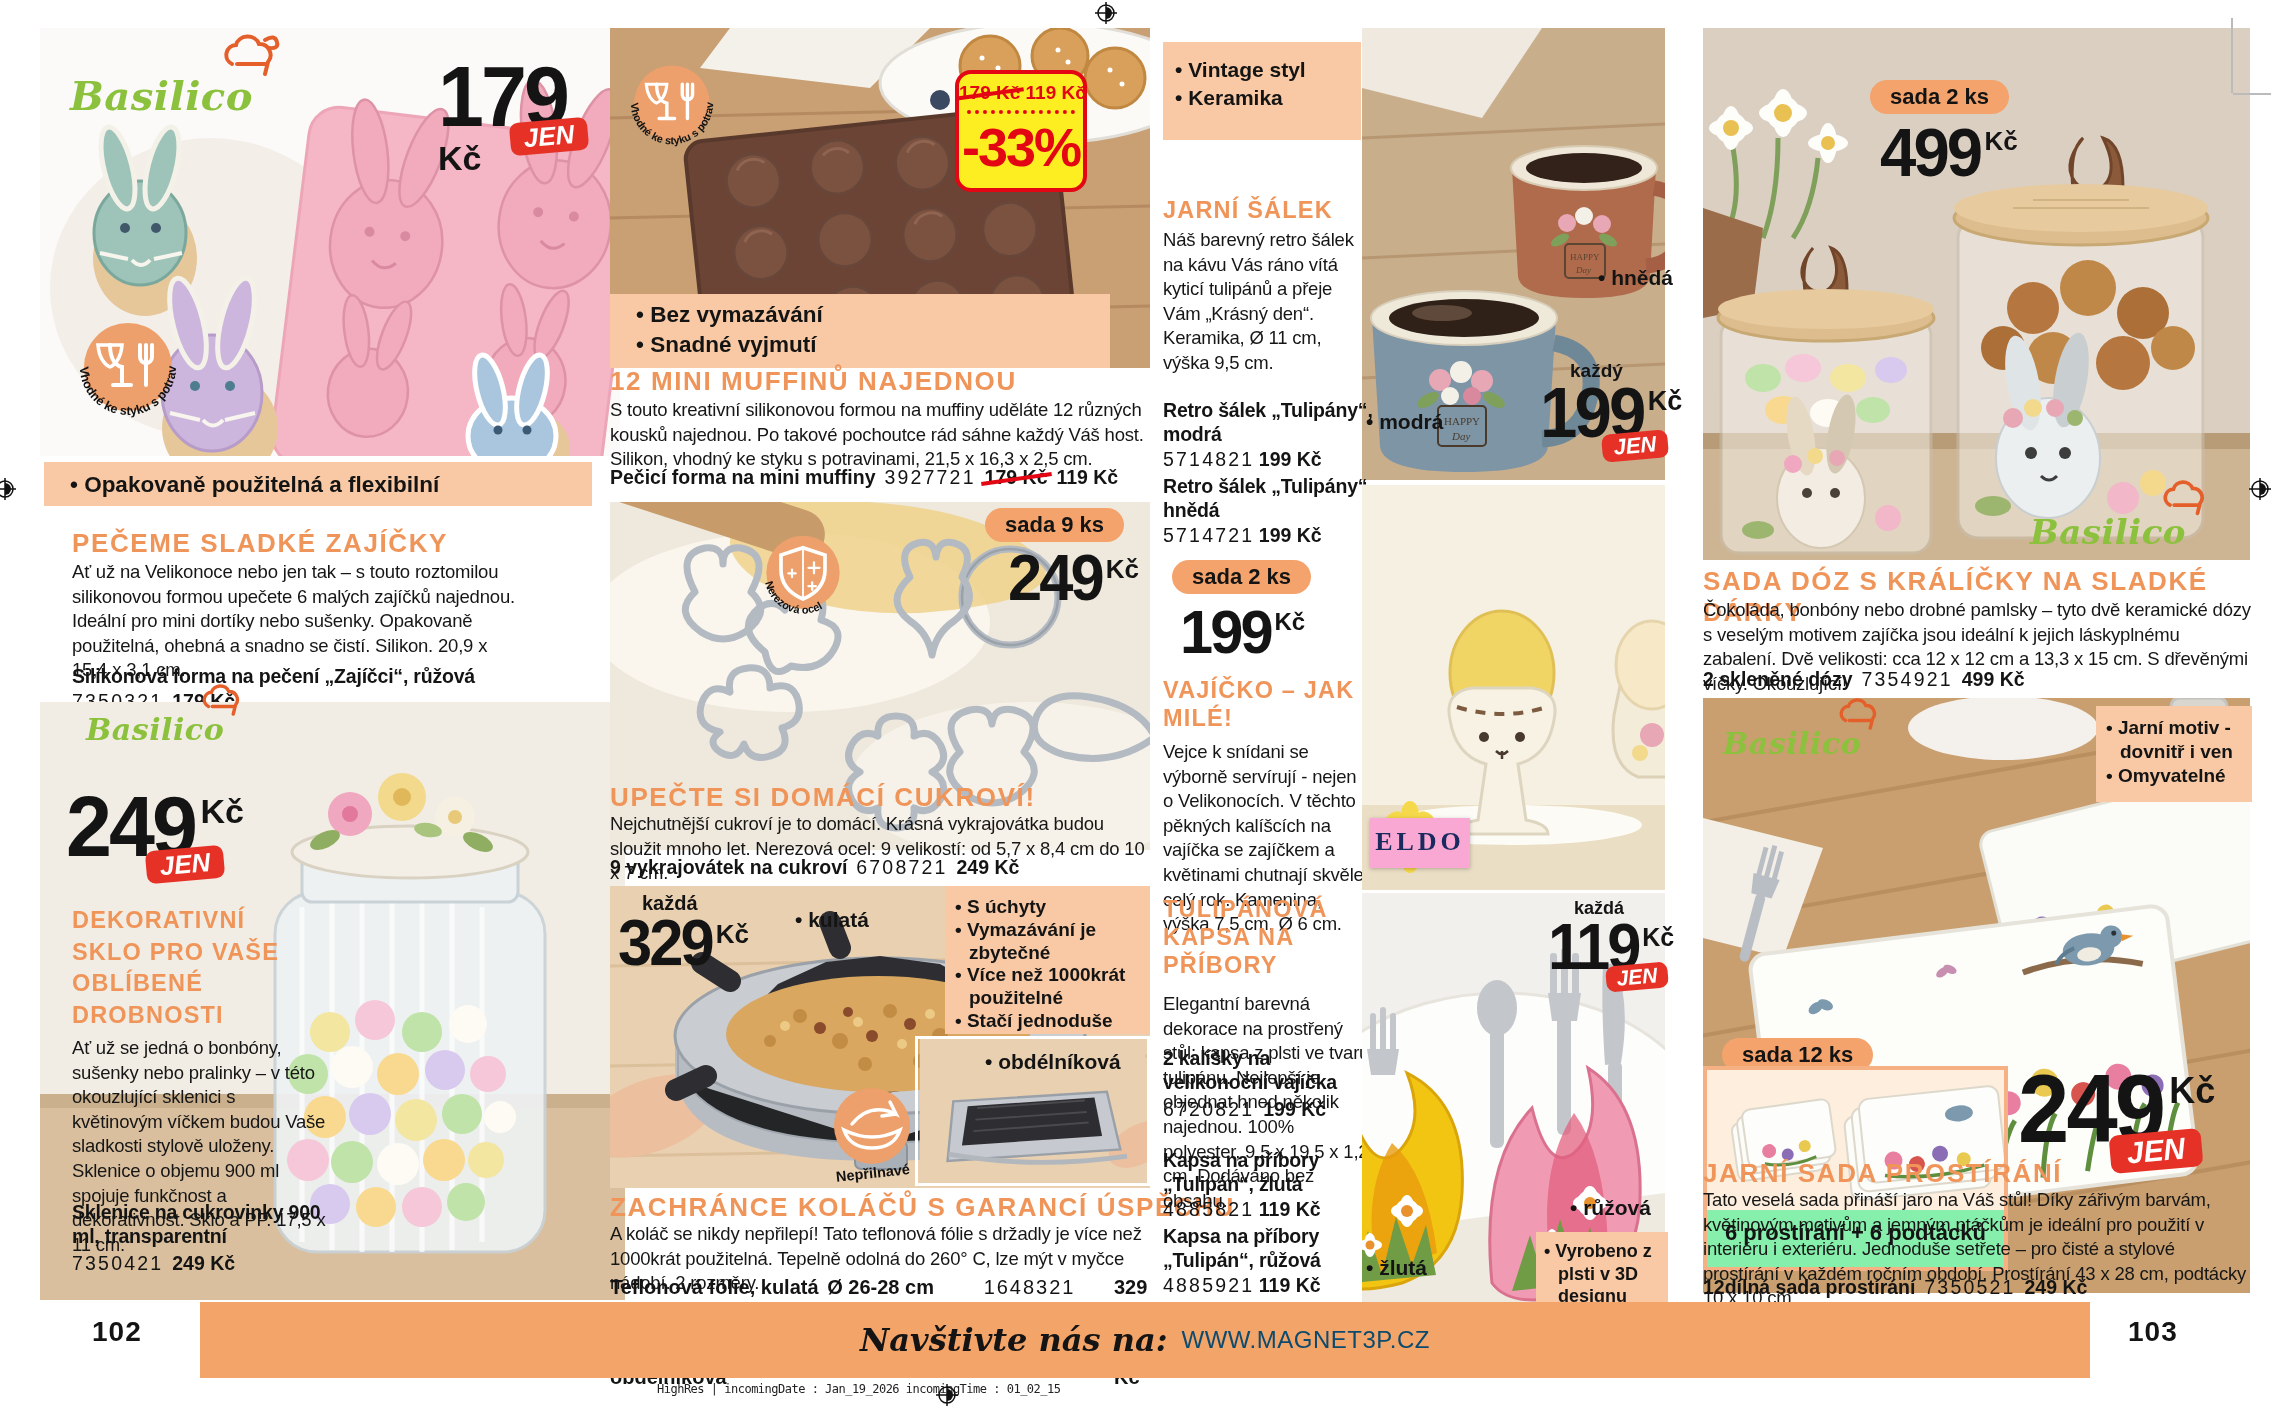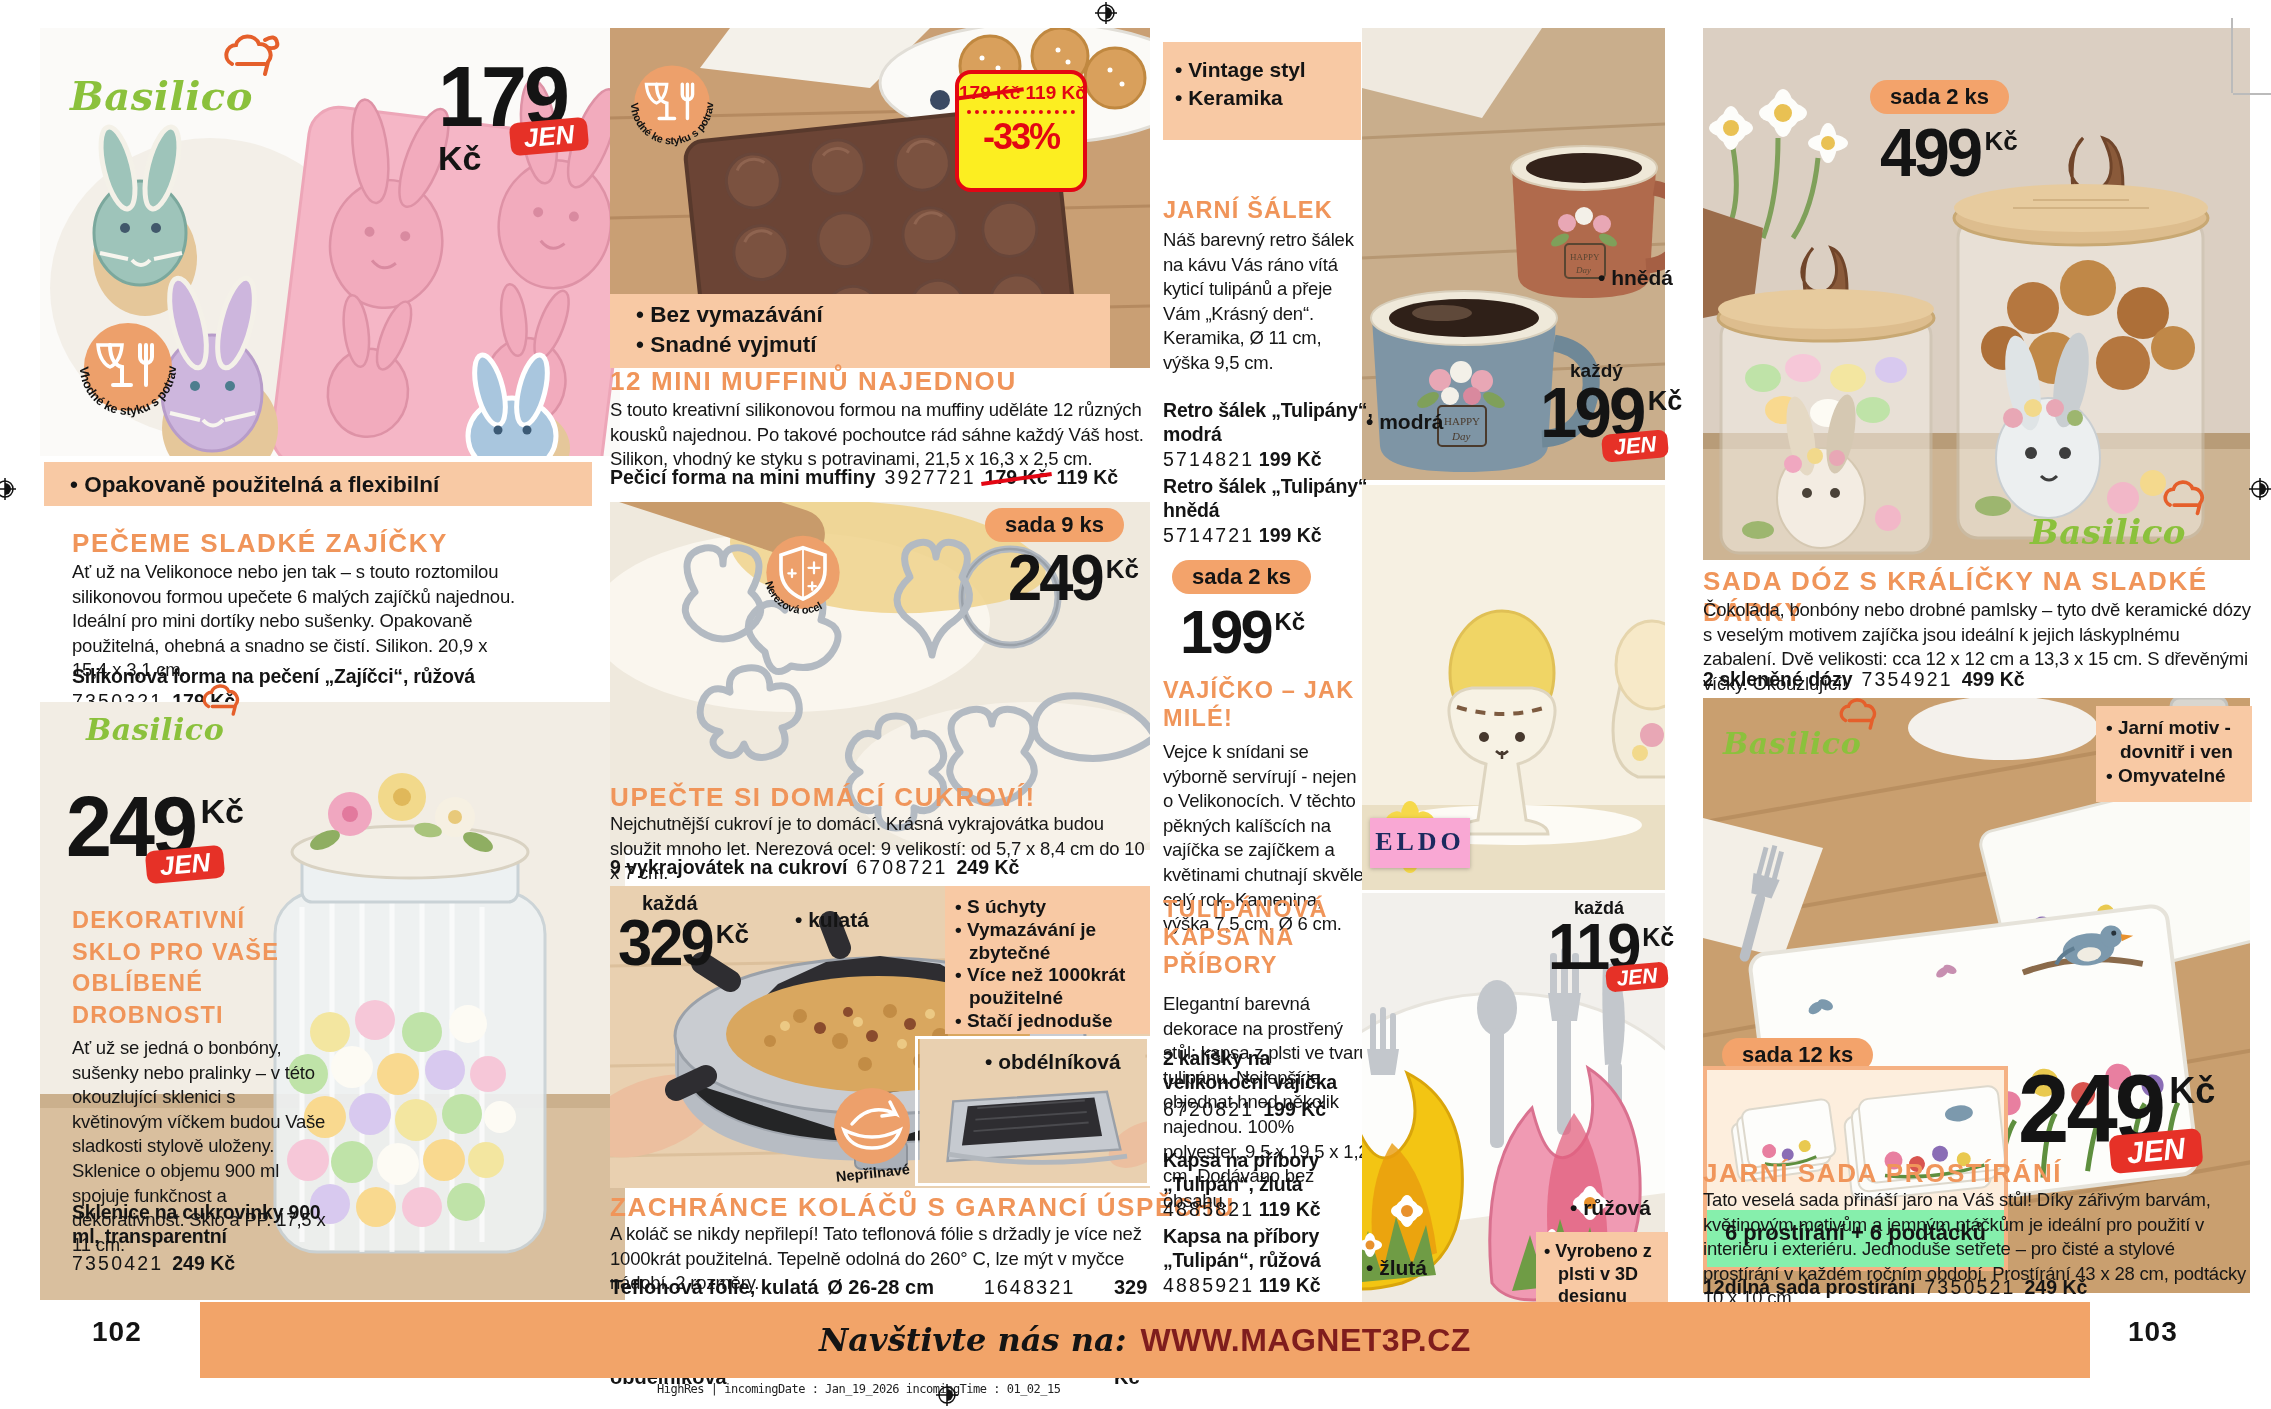--- a/index.html
+++ b/index.html
@@ -267,21 +267,21 @@
     <path d="M40 40 h24 c-1 13 -7 20 -12 22 c-5 -2 -11 -9 -12 -22 z" stroke="#fff" stroke-width="3.5" fill="none"></path>
     <path d="M88 40 v40 m-6 -40 v12 m12 -12 v12 m-12 0 a6 6 0 0 0 12 0" stroke="#fff" stroke-width="4" fill="none" stroke-linecap="round"></path>
     <text font-size="12.5" font-weight="bold" fill="#111"><textPath href="#fsarc2">Vhodné ke styku s potravinami</textPath></text>
   </svg>
 
   <div class="abs" style="left:955px;top:70px;width:132px;height:122px;background:#fcee21;border:4px solid #e30613;border-radius:16px;text-align:center;box-sizing:border-box;padding-top:8px;">
     <div style="font-size:19px;font-weight:bold;color:#e30613;white-space:nowrap;">
       <span class="strike">179 Kč</span>&nbsp;<span>119 Kč</span>
     </div>
     <div style="border-top:4px dotted #e30613;margin:6px 8px 2px;"></div>
-    <div style="font-size:36px;font-weight:bold;color:#e30613;letter-spacing:-2px;">-33%</div>
+    <div style="font-size:54px;font-weight:bold;color:#e30613;letter-spacing:-2px;">-33%</div>
   </div>
 
   <div class="abs pbox" style="left:610px;top:294px;width:500px;height:74px;font-size:22.5px;padding:6px 14px 6px 26px;">
     <div>• Bez vymazávání</div>
     <div>• Snadné vyjmutí</div>
   </div>
 
   <div class="abs h-orange" style="left:610px;top:366px;">12 MINI MUFFINŮ NAJEDNOU</div>
   <div class="abs body-text" style="left:610px;top:398px;width:548px;">S touto kreativní silikonovou formou na muffiny uděláte 12 různých kousků najednou. Po takové pochoutce rád sáhne každý Váš host. Silikon, vhodný ke styku s potravinami, 21,5 x 16,3 x 2,5 cm.</div>
   <div class="abs" style="left:610px;top:466px;white-space:nowrap;">
@@ -841,21 +841,21 @@
   </div>
 
   <div class="abs h-orange" style="left:1703px;top:1158px;">JARNÍ SADA PROSTÍRÁNÍ</div>
   <div class="abs body-text" style="left:1703px;top:1188px;width:552px;">Tato veselá sada přináší jaro na Váš stůl! Díky zářivým barvám, květinovým motivům a jemným ptáčkům je ideální pro použití v interiéru i exteriéru. Jednoduše setřete – pro čisté a stylové prostírání v každém ročním období. Prostírání 43 x 28 cm, podtácky 10 x 10 cm.</div>
   <div class="abs" style="left:1703px;top:1276px;white-space:nowrap;">
     <b class="price-line">12dílná sada prostírání</b>&nbsp;&nbsp;<span class="sku">7350521</span>&nbsp;&nbsp;<b class="price-line">249 Kč</b>
   </div>
 
   <div class="abs" style="left:200px;top:1302px;width:1890px;height:76px;background:#f2a469;display:flex;align-items:center;justify-content:center;gap:14px;">
     <span style="font-family:'DejaVu Serif',serif;font-style:italic;font-weight:bold;font-size:32px;color:#141414;">Navštivte nás na:</span>
-    <span style="font-size:32px;font-weight:bold;color:#7f1d1d;letter-spacing:.5px;">WWW.MAGNET3P.CZ</span>
+    <span style="font-size:24px;font-weight:normal;color:#0c4a6e;letter-spacing:.5px;">WWW.MAGNET3P.CZ</span>
   </div>
   <div class="abs" style="left:92px;top:1316px;font-size:28px;font-weight:bold;letter-spacing:1px;">102</div>
   <div class="abs" style="left:2128px;top:1316px;font-size:28px;font-weight:bold;letter-spacing:1px;">103</div>
   <div class="abs fineprint" style="left:657px;top:1382px;">HighRes | incomingDate : Jan_19_2026 incomingTime : 01_02_15</div>
 
   <svg class="abs regmark" style="left:1095px;top:2px" width="22" height="22" viewBox="0 0 22 22">
       <circle cx="11" cy="11" r="8" fill="none" stroke="#111" stroke-width="1.5"></circle>
       <path d="M11 0 v22 M0 11 h22" stroke="#111" stroke-width="1.5"></path>
       <path d="M11 5 a6 6 0 0 1 0 12 z" fill="#111"></path>
     </svg>

